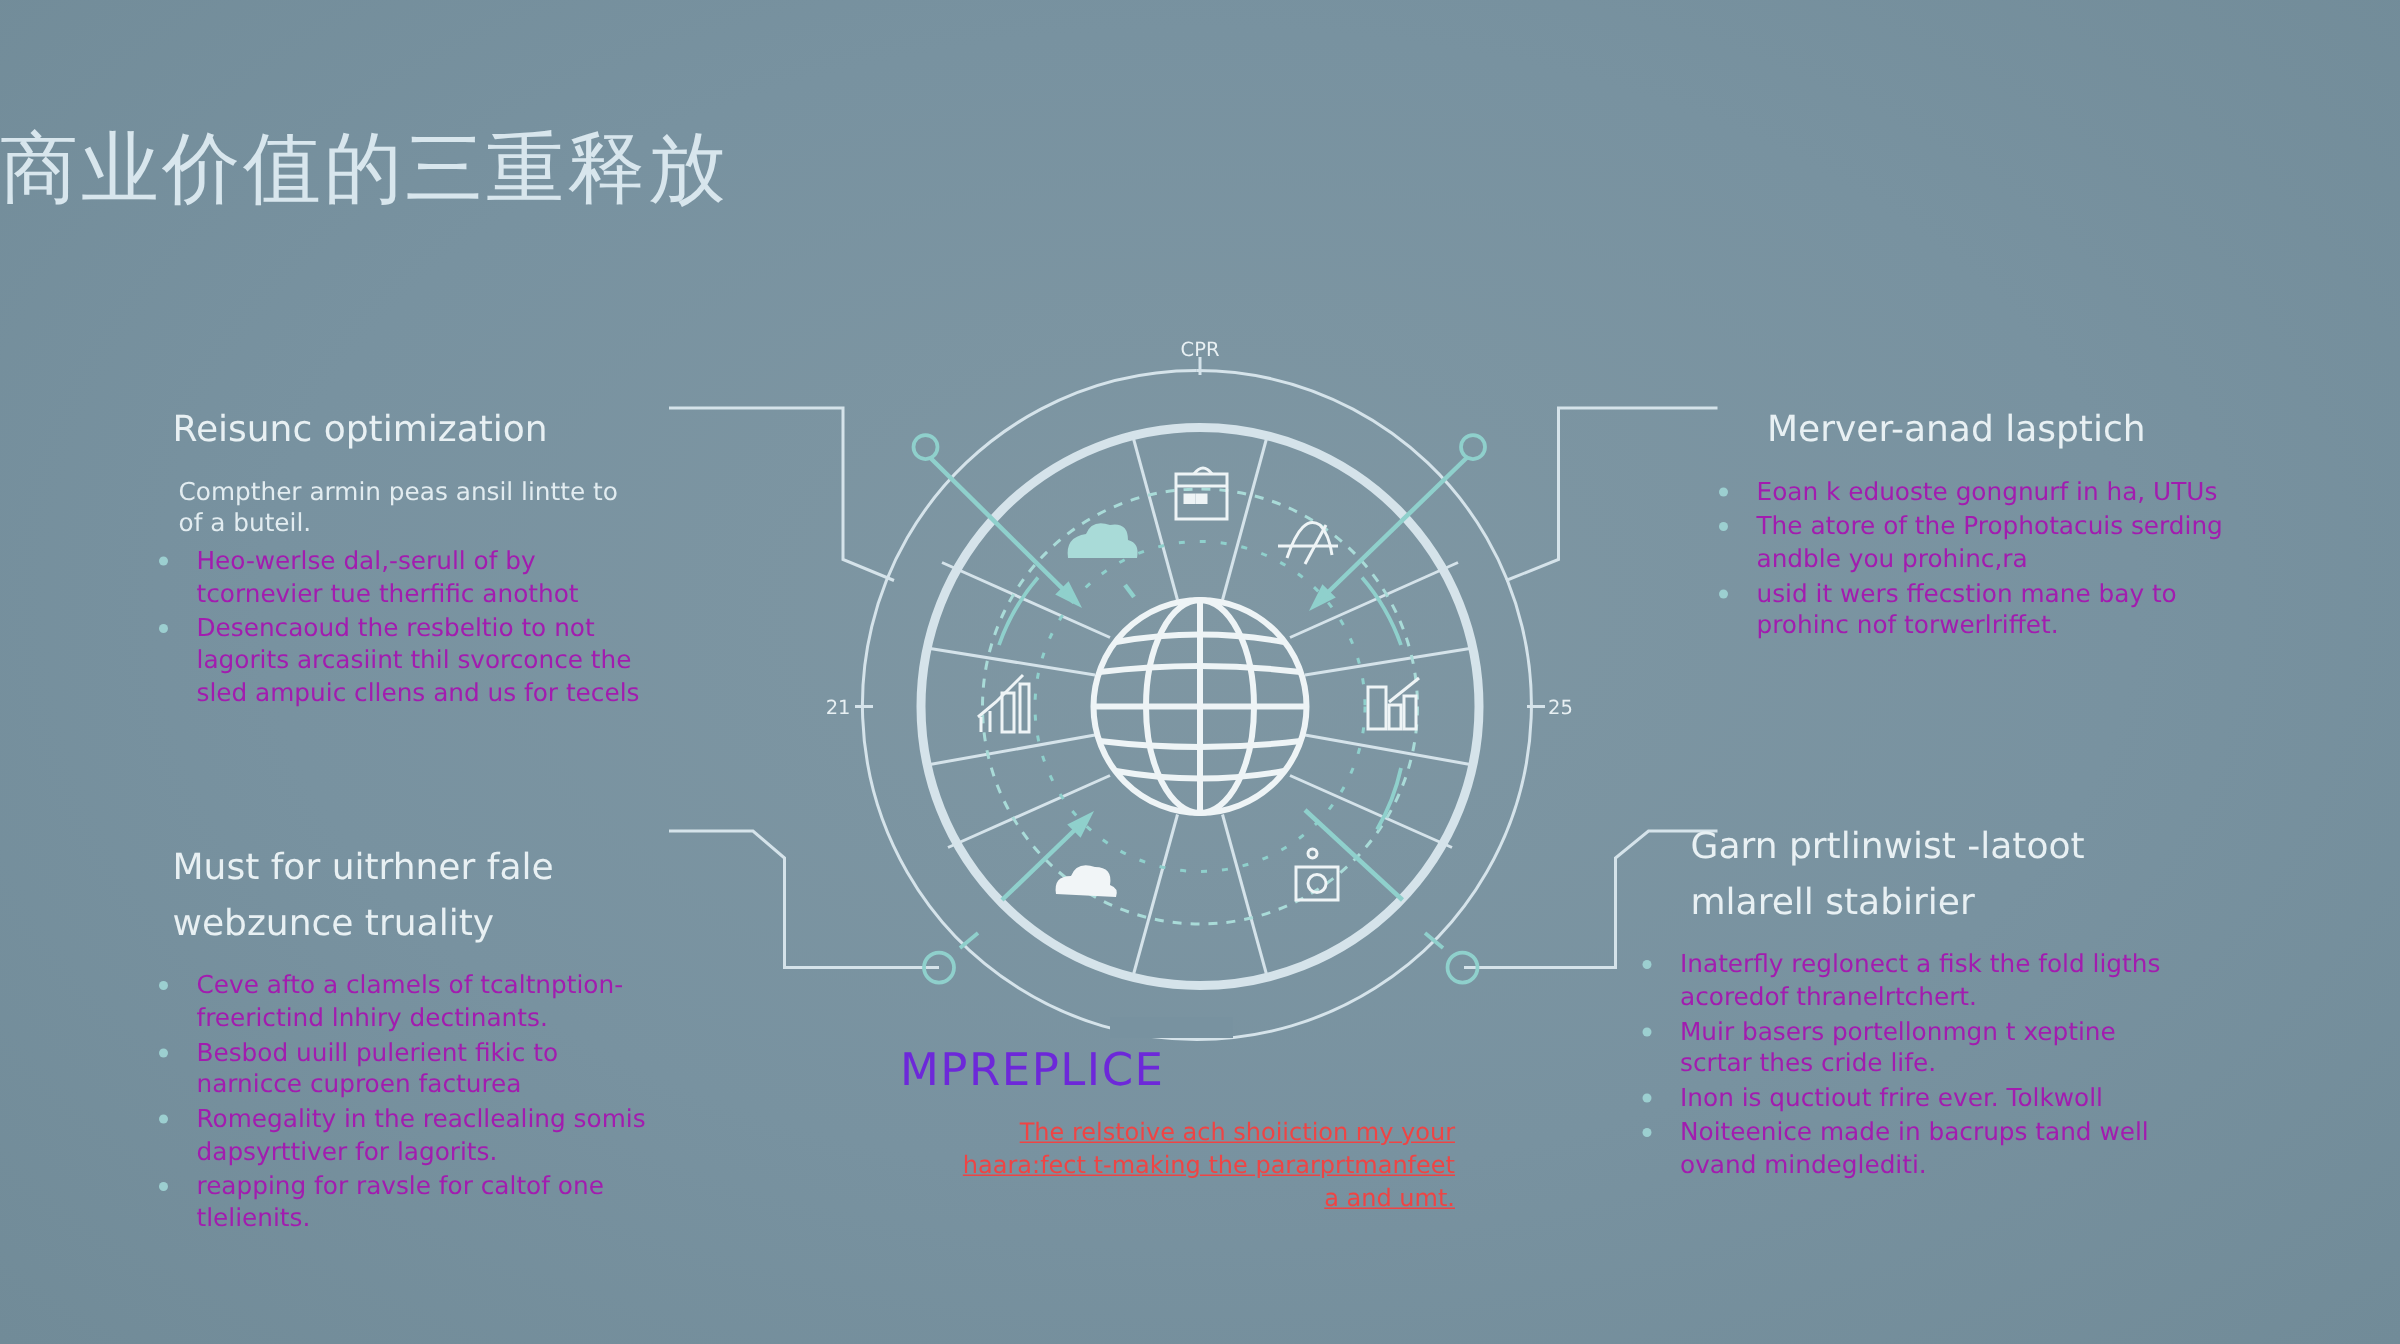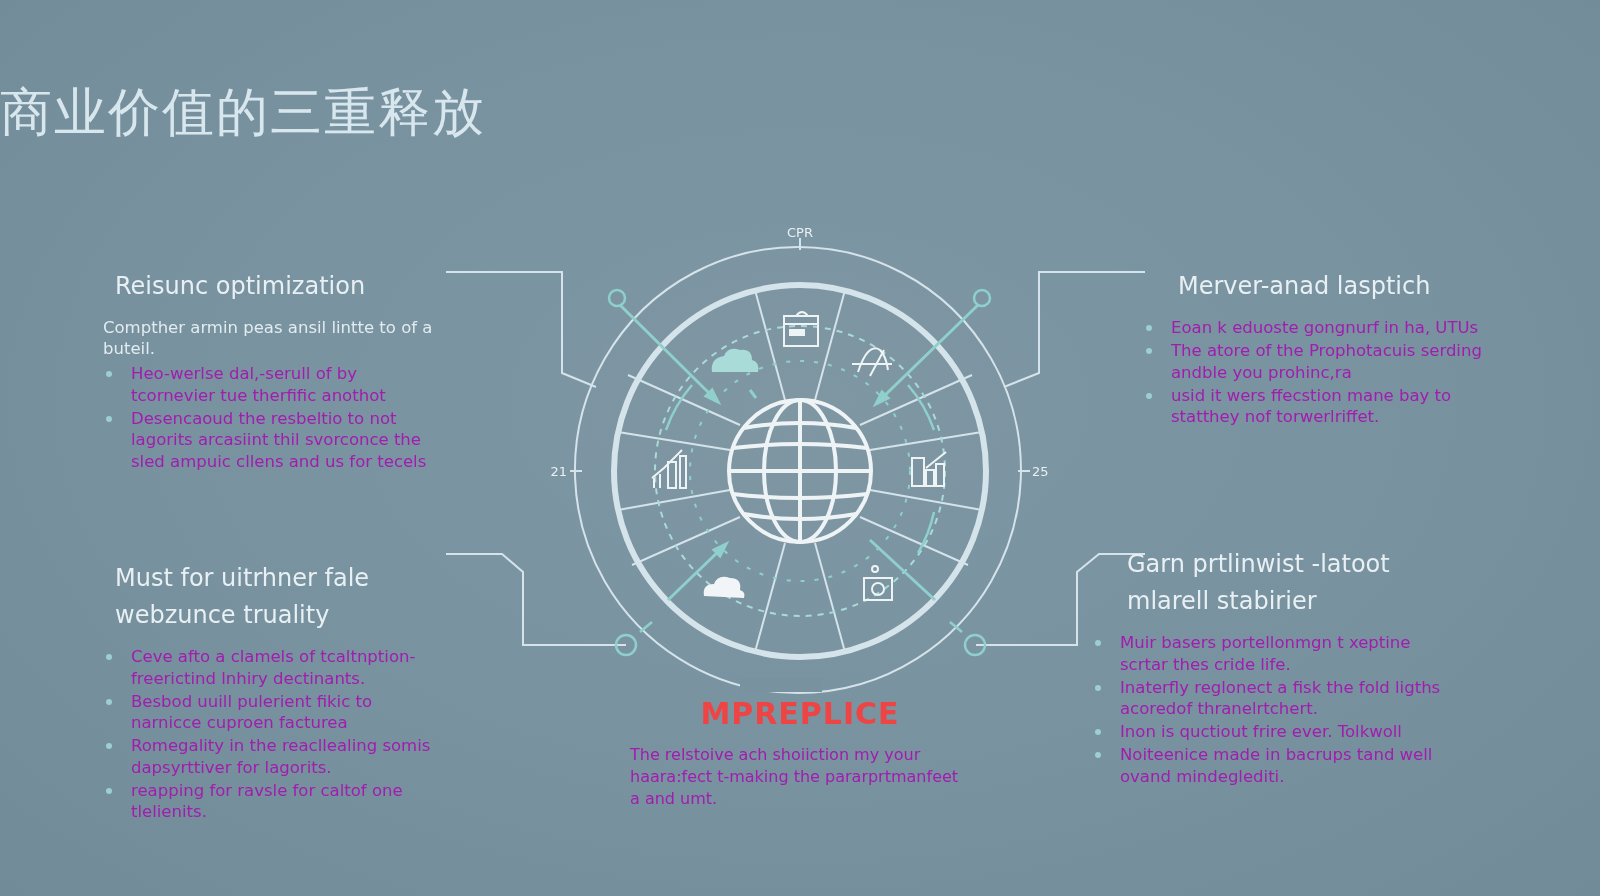--- a/index.html
+++ b/index.html
@@ -11,44 +11,44 @@
   }
   .title {
     position:absolute; left:0; width:1600px; top:78px; text-align:left;
     font-size:52px; letter-spacing:2px; color:#d8e6ed; font-weight:normal;
   }
   .panel { position:absolute; }
   .panel h2 {
     margin:12px; font-weight:normal; font-size:24px; line-height:37px; color:#e8f0f3;
   }
   .panel p {
-    margin:8px 0 0 0; font-size:16.5px; line-height:21px; color:#e2ecf0;
+    margin:8px 0 0 16px; font-size:16.5px; line-height:21px; color:#e2ecf0;
   }
   .panel ul { margin:4px 0 0 0; padding:0; list-style:none; }
   .panel li {
     position:relative; padding-left:28px; font-size:16.5px; line-height:21.5px; color:#a21caf;
     margin-bottom:1.5px;
   }
   .panel li::before {
     content:""; position:absolute; left:3px; top:8px; width:6px; height:6px;
     border-radius:50%; background:#9ccfd0;
   }
   #p-tl { left:103px; top:256px; width:330px; }
   #p-bl { left:103px; top:548px; width:330px; }
   #p-tr { left:1166px; top:256px; width:330px; }
   #p-tr ul { margin-left:-23px; margin-top:8px; }
   #p-br { left:1115px; top:534px; width:330px; }
   #p-br ul { margin-left:-23px; margin-top:2px; }
   .center-label {
-    position:absolute; left:600px; width:400px; top:696px; text-align:center;
-    font-size:30px; letter-spacing:1px; color:#ef4444; font-family:"DejaVu Sans", sans-serif; font-weight:bold;
+    position:absolute; left:600px; width:400px; top:696px; 
+    font-size:30px; letter-spacing:1px; color:#6d28d9; font-family:"DejaVu Sans", sans-serif; font-weight:normal;
   }
   .center-desc {
-    position:absolute; left:630px; width:340px; top:744px; text-align:left;
-    font-size:16px; line-height:22px; color:#a21caf;
+    position:absolute; left:630px; width:340px; top:744px; text-align:right;
+    font-size:16px; line-height:22px; color:#ef4444;text-decoration:underline;
   }
   svg.diagram { position:absolute; left:0; top:0; }
   .tick-label { font-family:"DejaVu Sans", sans-serif; font-size:13px; fill:#e8f0f3; }
 </style>
 </head>
 <body>
 
 <div class="title">商业价值的三重释放</div>
 
 <svg class="diagram" width="1600" height="896" viewBox="0 0 1600 896">
@@ -197,28 +197,28 @@
     <li>Romegality in the reacllealing somis dapsyrttiver for lagorits.</li>
     <li>reapping for ravsle for caltof one tlelienits.</li>
   </ul>
 </div>
 
 <div class="panel" id="p-tr">
   <h2>Merver-anad lasptich</h2>
   <ul>
     <li>Eoan k eduoste gongnurf in ha, UTUs</li>
     <li>The atore of the Prophotacuis serding andble you prohinc,ra</li>
-    <li>usid it wers ffecstion mane bay to statthey nof torwerlriffet.</li>
+    <li>usid it wers ffecstion mane bay to prohinc nof torwerlriffet.</li>
   </ul>
 </div>
 
 <div class="panel" id="p-br">
   <h2>Garn prtlinwist -latoot mlarell stabirier</h2>
   <ul>
+    <li>Inaterfly reglonect a fisk the fold ligths acoredof thranelrtchert.</li>
     <li>Muir basers portellonmgn t xeptine scrtar thes cride life.</li>
-    <li>Inaterfly reglonect a fisk the fold ligths acoredof thranelrtchert.</li>
     <li>Inon is quctiout frire ever. Tolkwoll</li>
     <li>Noiteenice made in bacrups tand well ovand mindeglediti.</li>
   </ul>
 </div>
 
 <div class="center-label">MPREPLICE</div>
 <div class="center-desc">The relstoive ach shoiiction my your haara:fect t-making the pararprtmanfeet a and umt.</div>
 
 </body></html>

